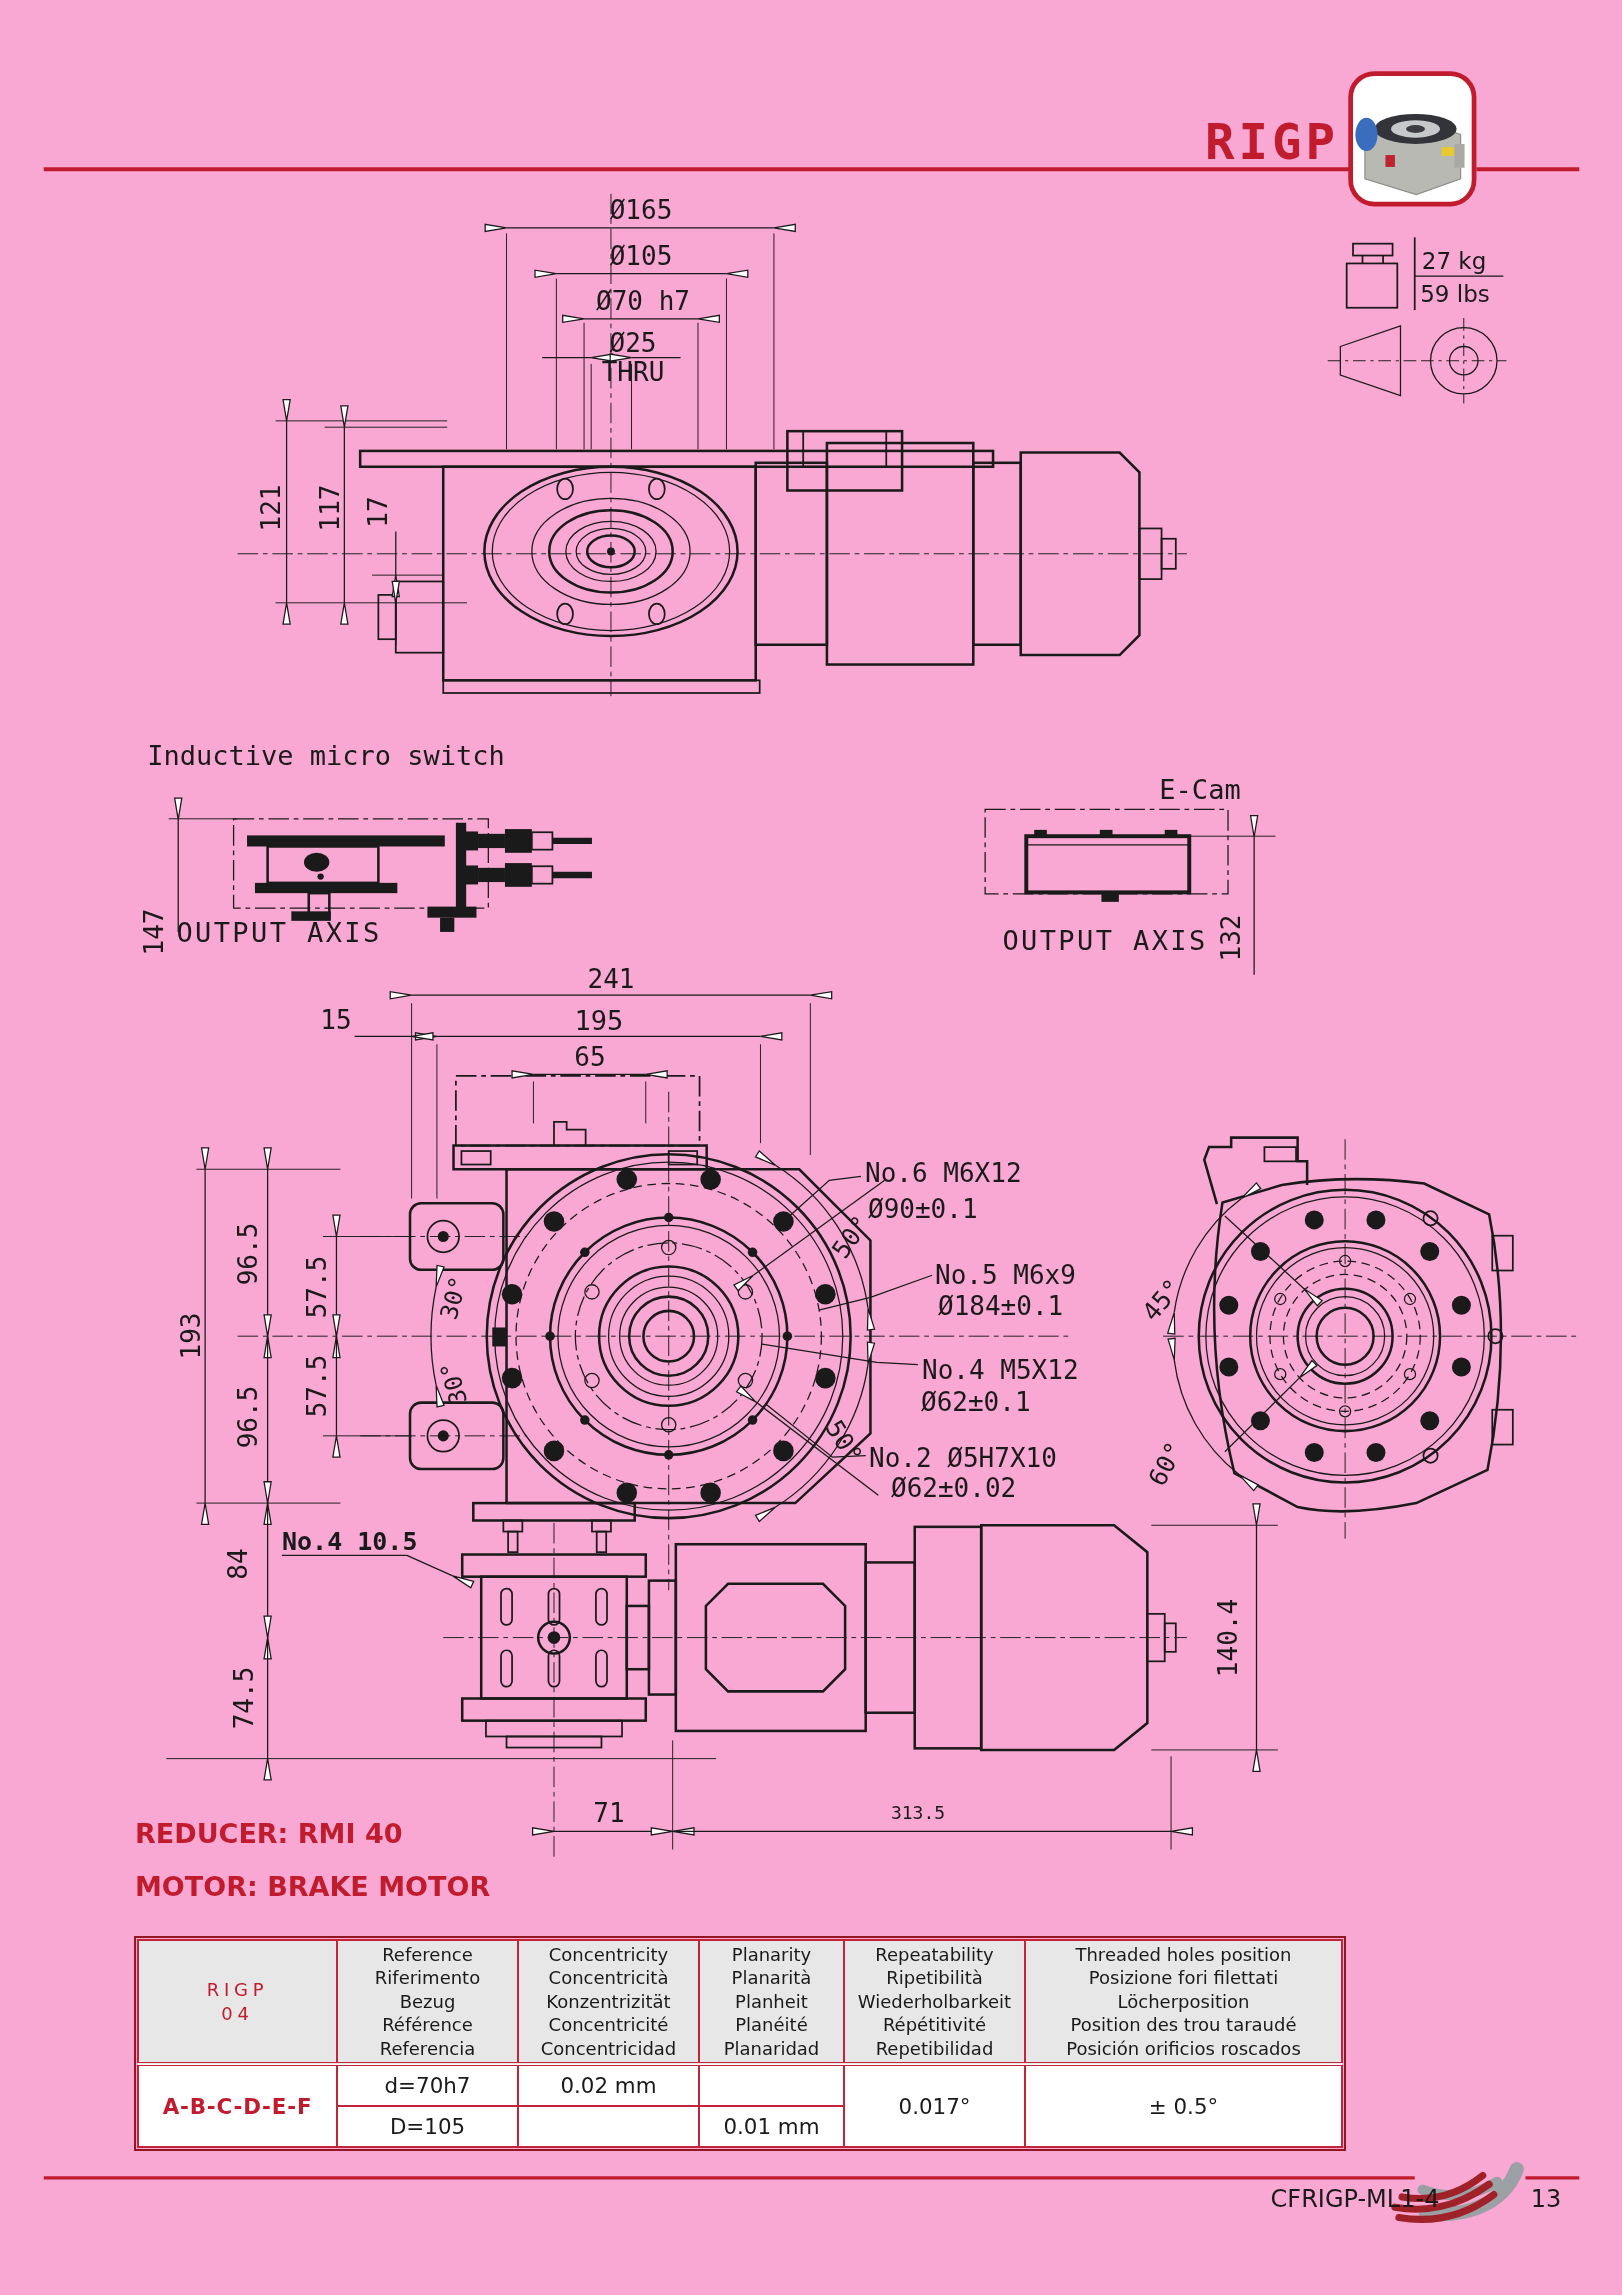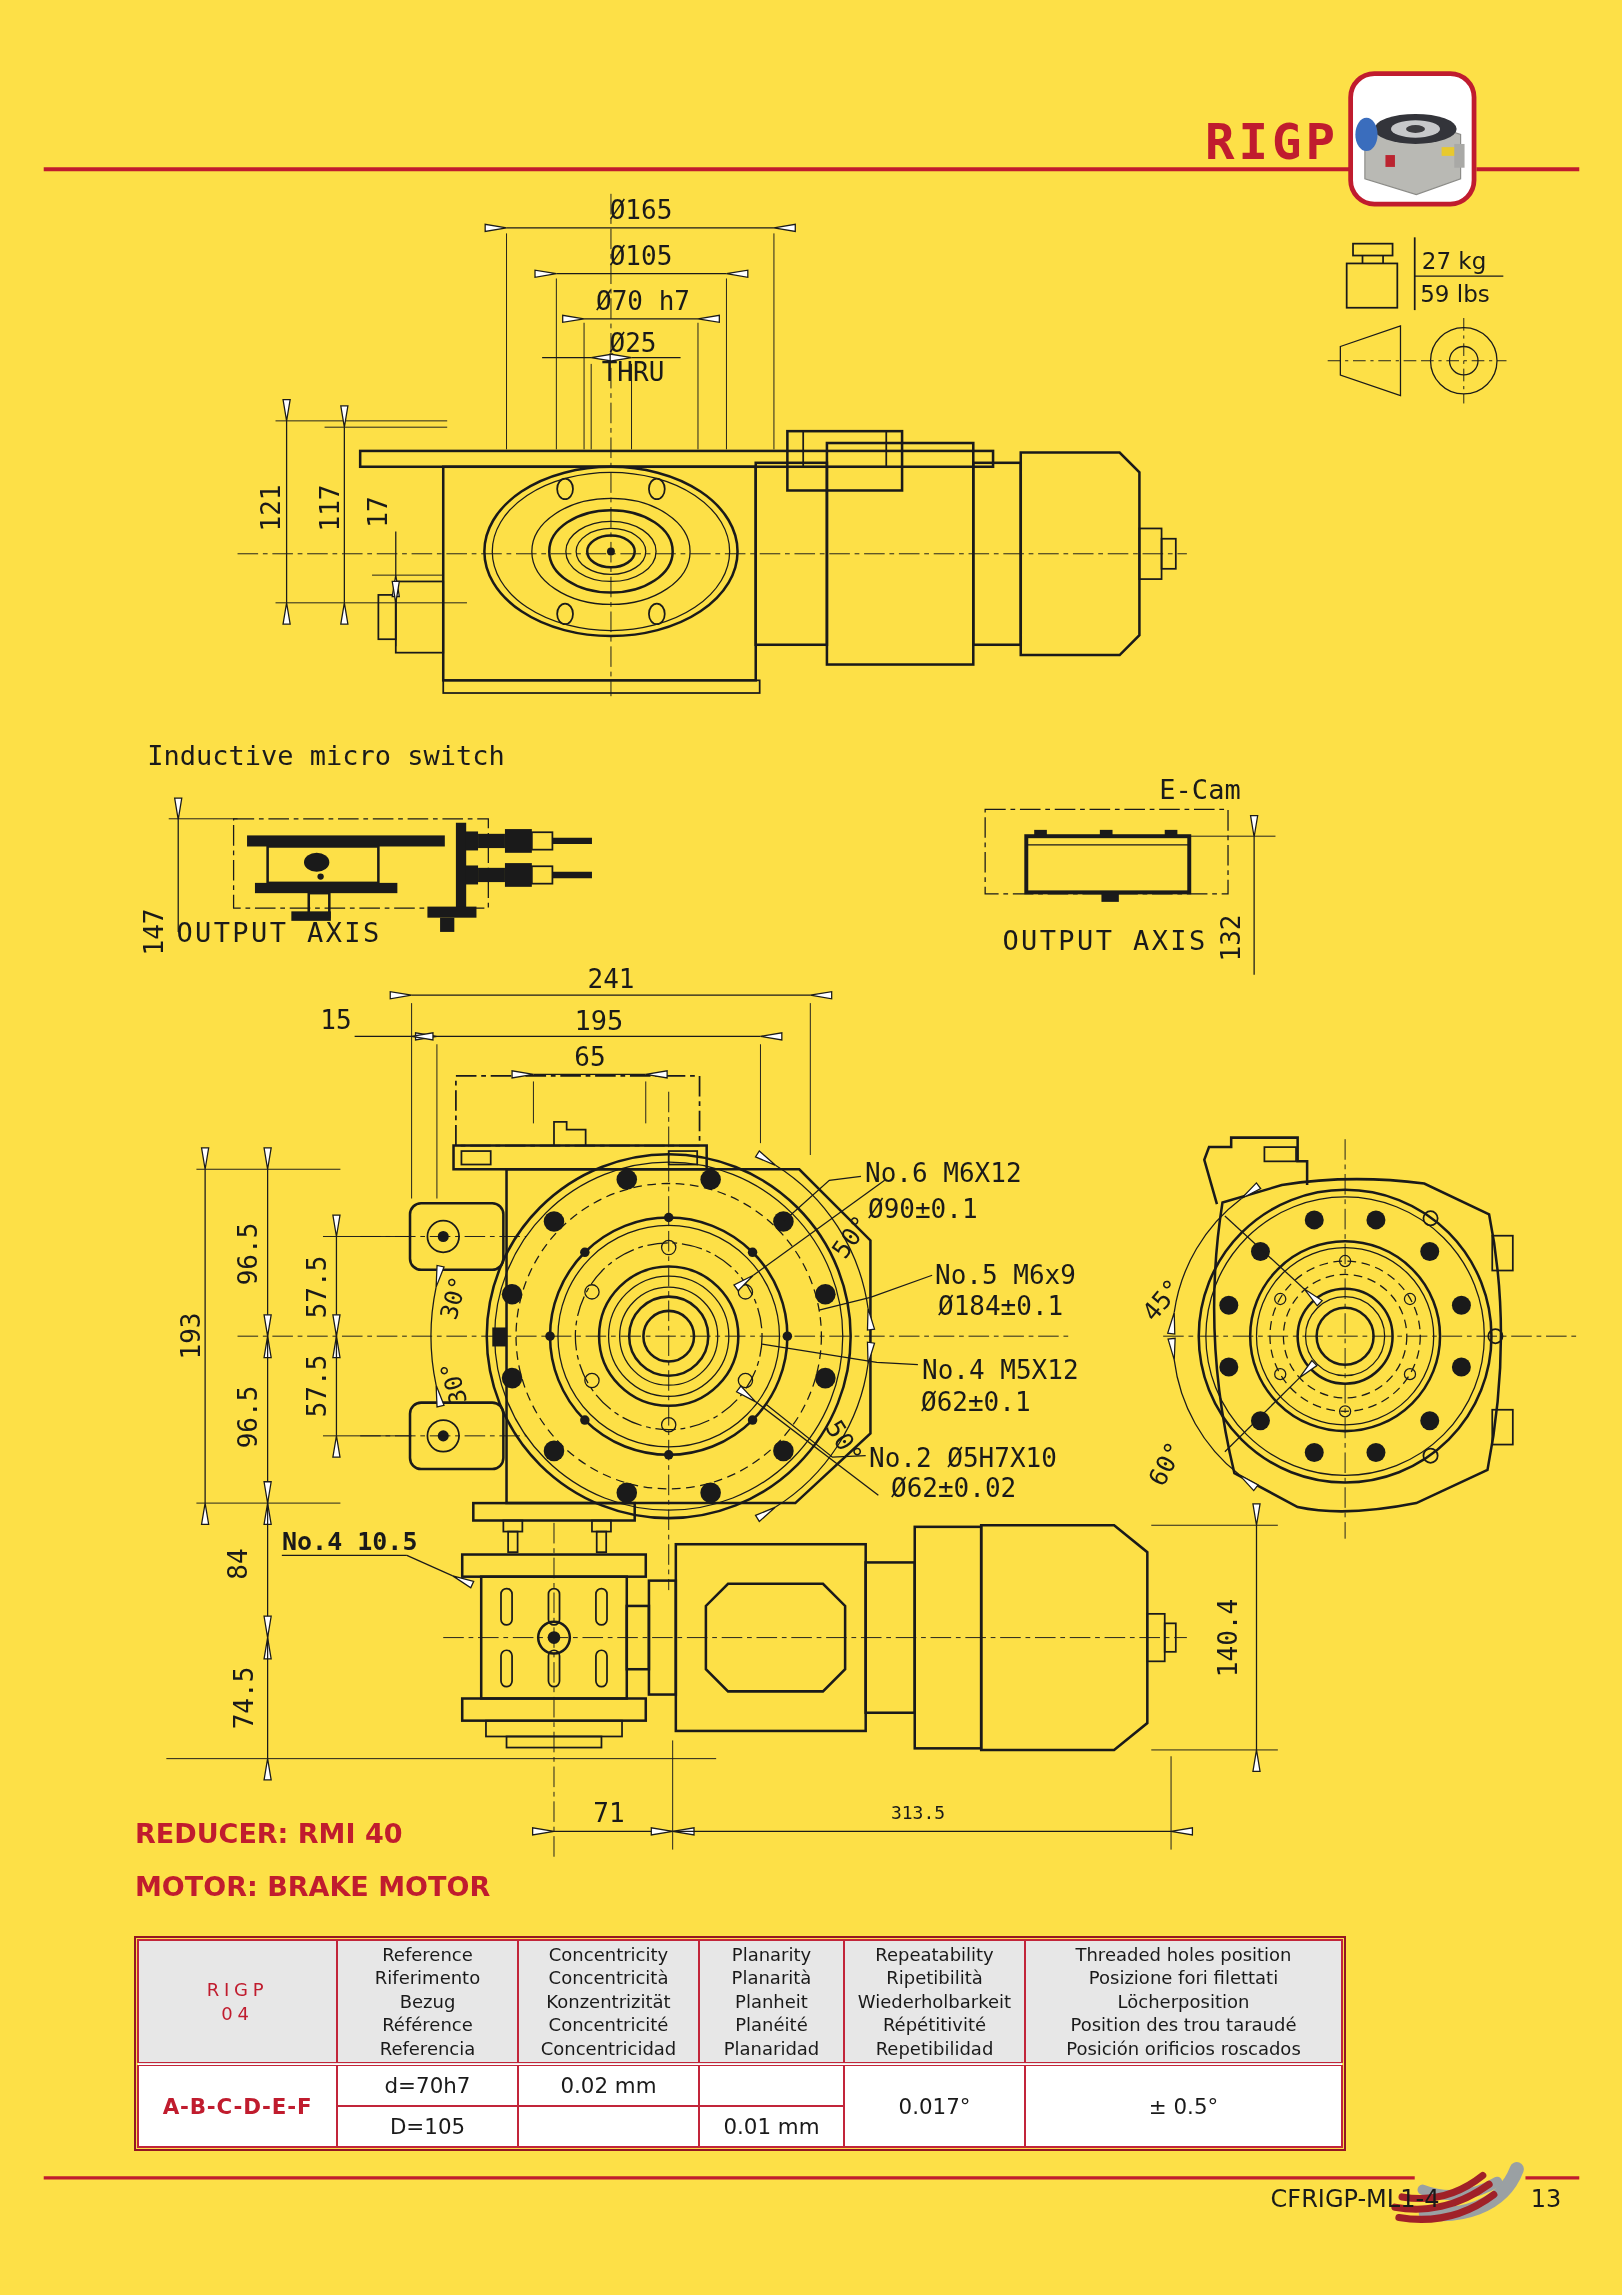--- a/index.html
+++ b/index.html
@@ -1,16 +1,16 @@
 <!DOCTYPE html>
 <html style="font-size:12.7px"><head>
 <meta charset="utf-8">
 <style>
   html,body{margin:0;padding:0;background:#888;}
-  .page{position:relative;width:1623px;height:2295px;background:#fde047;overflow:hidden;
+  .page{position:relative;width:1623px;height:2295px;background:#f9a8d4;overflow:hidden;
         font-family:"DejaVu Sans",sans-serif;color:#1a1a1a;}
   svg.art{position:absolute;left:0;top:0;}
   svg .ln{stroke:#1a1a1a;fill:none;stroke-linecap:butt;}
   svg .s3{stroke-width:3.2}
   svg .s2{stroke-width:2.2}
   svg .s15{stroke-width:1.6}
   svg .s1{stroke-width:1.2}
   svg .fl{fill:#1a1a1a;stroke:none;}
   svg .cl{stroke-dasharray:26 6 6 6;}   
   svg .dsh{stroke-dasharray:11 7;}

